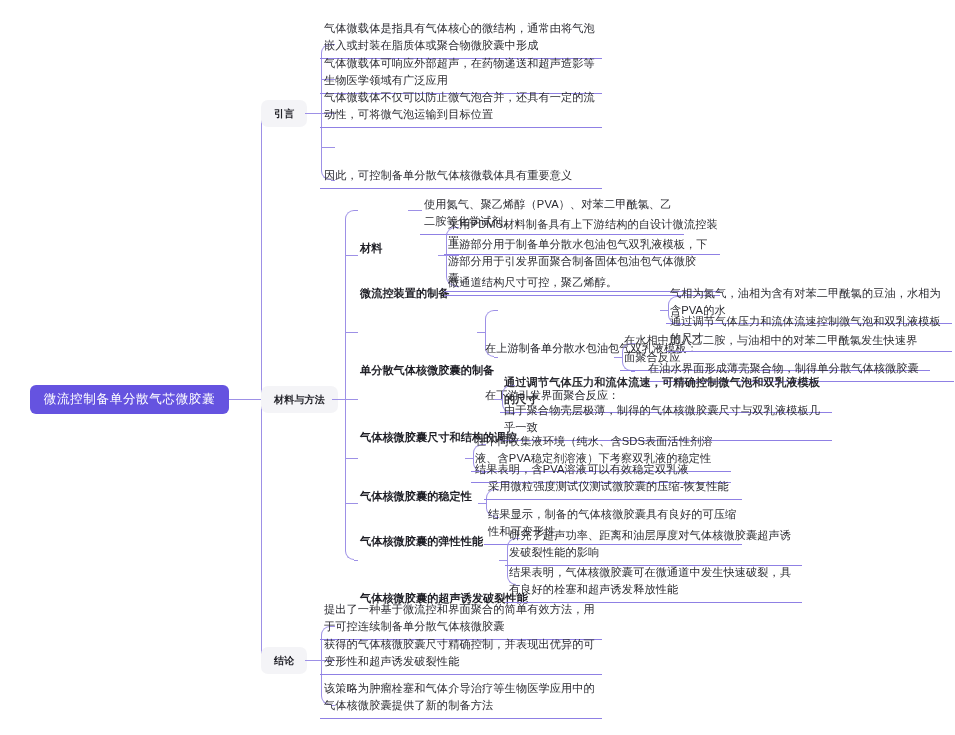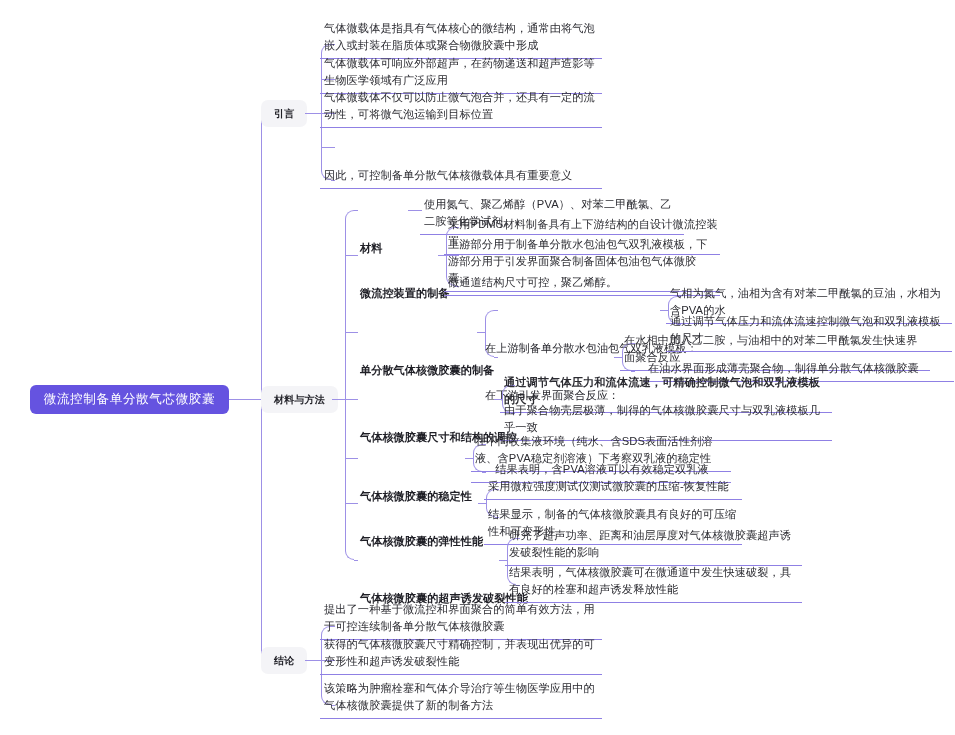--- a/index.html
+++ b/index.html
@@ -198,21 +198,21 @@
   <div class="leaf" style="left:500px; top:371px; width:332px;font-weight:bold;">通过调节气体压力和流体流速，可精确控制微气泡和双乳液模板的尺寸</div>
   <div class="leaf" style="left:500px; top:399px; width:332px;">由于聚合物壳层极薄，制得的气体核微胶囊尺寸与双乳液模板几乎一致</div>
 
   <div class="sublabel bold nobar" style="left:356px; top:444px;text-align:right;">气体核微胶囊的稳定性</div>
   <div class="hline" style="left:465px; top:458px; width:8px;"></div>
   <div class="elbow-tl" style="left:473px; top:444px; width:9px; height:14px;"></div>
   <div class="elbow-bl" style="left:473px; top:458px; width:9px; height:14px;"></div>
   <div class="hline" style="left:482px; top:444px; width:4px;"></div>
   <div class="hline" style="left:482px; top:472px; width:4px;"></div>
   <div class="leaf" style="left:471px; top:430px; width:260px;">在不同收集液环境（纯水、含SDS表面活性剂溶液、含PVA稳定剂溶液）下考察双乳液的稳定性</div>
-  <div class="leaf" style="left:471px; top:458px; width:260px;text-align:center;">结果表明，含PVA溶液可以有效稳定双乳液</div>
+  <div class="leaf" style="left:471px; top:458px; width:260px;">结果表明，含PVA溶液可以有效稳定双乳液</div>
 
   <div class="sublabel bold nobar" style="left:356px; top:489px;">气体核微胶囊的弹性性能</div>
   <div class="hline" style="left:478px; top:503px; width:8px;"></div>
   <div class="elbow-tl" style="left:486px; top:489px; width:9px; height:14px;"></div>
   <div class="elbow-bl" style="left:486px; top:503px; width:9px; height:14px;"></div>
   <div class="hline" style="left:495px; top:489px; width:4px;"></div>
   <div class="hline" style="left:495px; top:517px; width:4px;"></div>
   <div class="leaf" style="left:484px; top:503px; width:258px;">结果显示，制备的气体核微胶囊具有良好的可压缩性和可变形性</div>
   <div class="leaf" style="left:484px; top:475px; width:258px;">采用微粒强度测试仪测试微胶囊的压缩-恢复性能</div>
 

